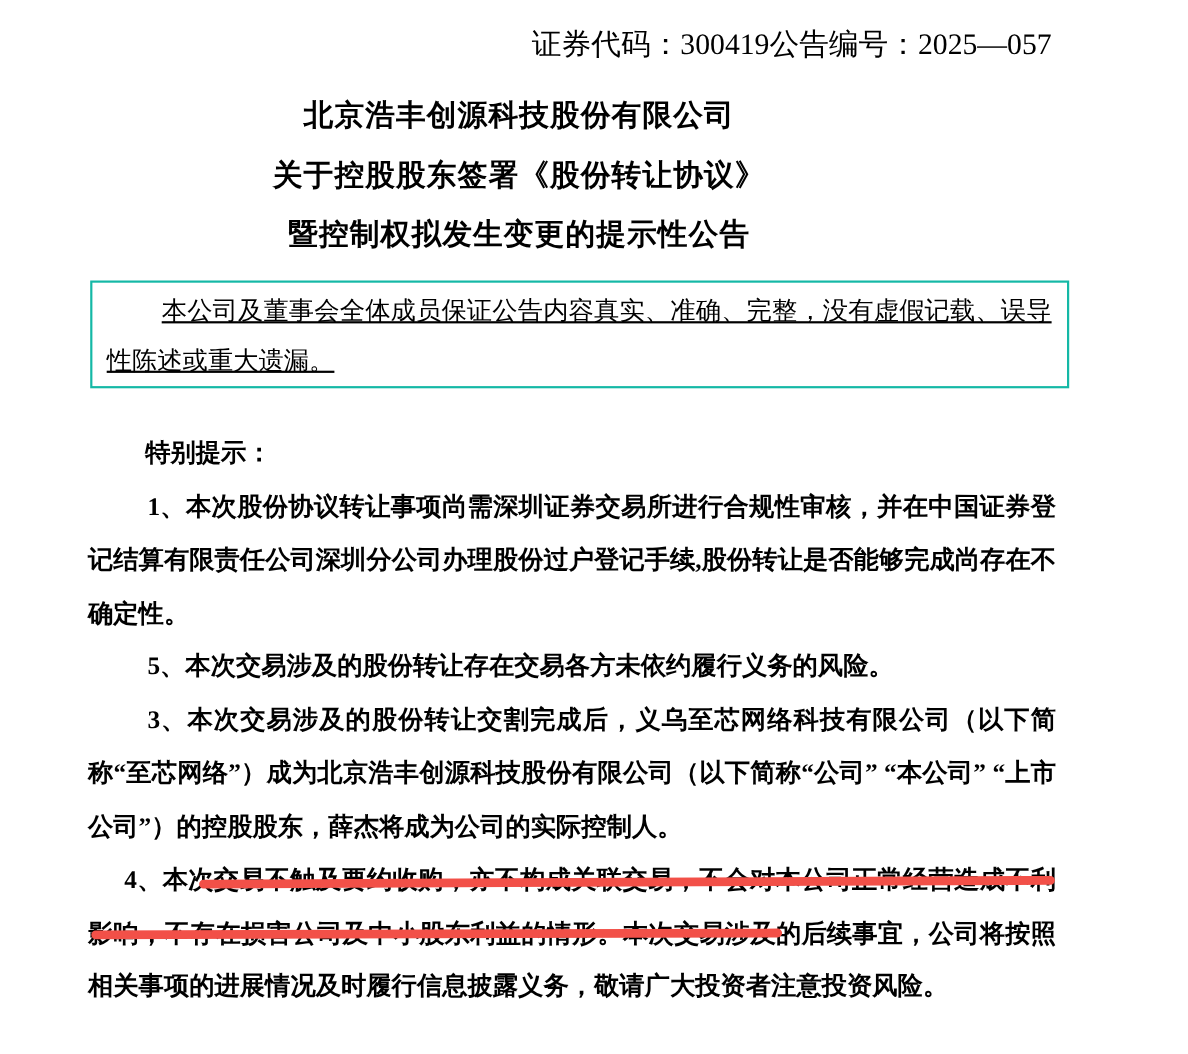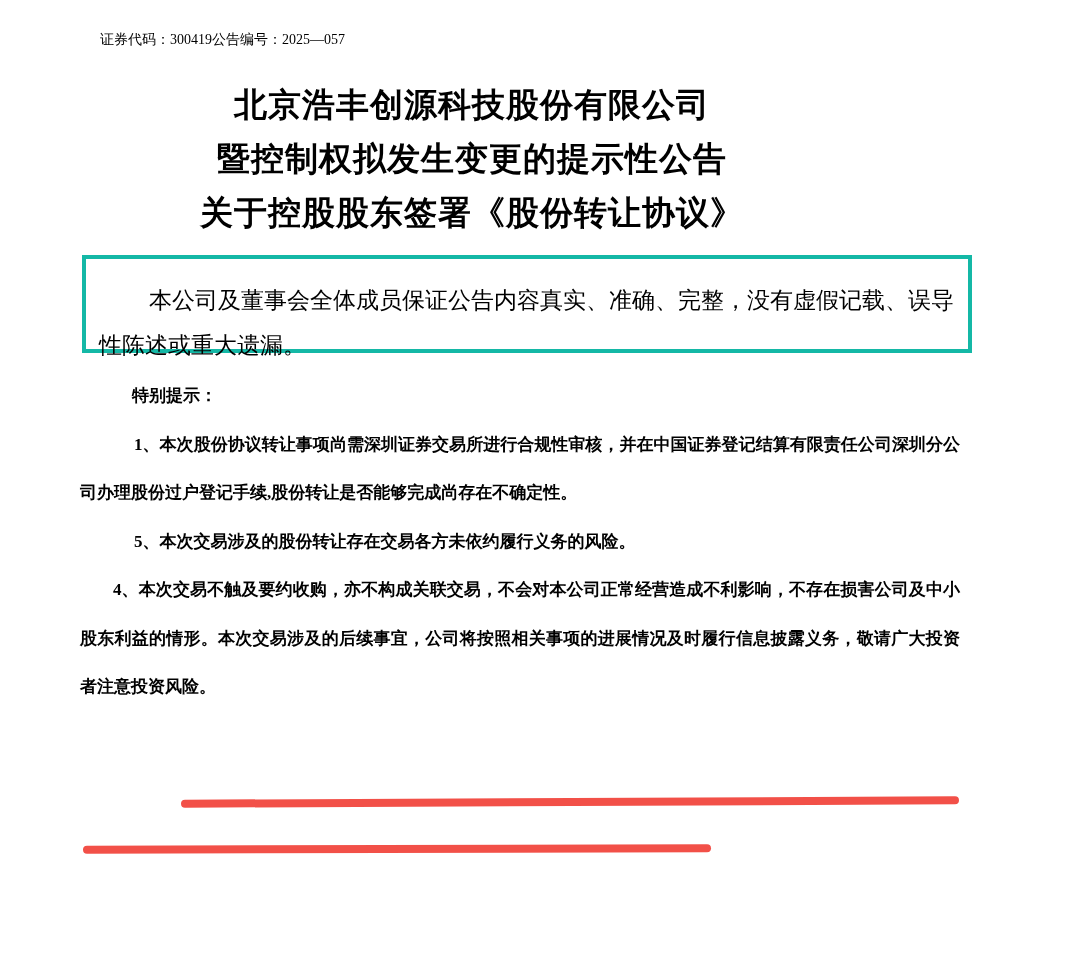--- a/index.html
+++ b/index.html
@@ -14,54 +14,55 @@
   .page {
     position: absolute;
     inset: 0;
     background: #ffffff;
   }
   
   .doc-header {
     position: absolute;
     top: 27px; left: 100px; width: 856px;
     display: flex;
-    justify-content: flex-start;
-    font-size: 14px;
+    justify-content: flex-end;
+    font-size: 27px;
     line-height: 26px;
     white-space: nowrap;
   }
   
   .title-block {
     position: absolute;
     top: 78px; left: 0; width: 944px;
     text-align: center;
-    font-size: 33px;
+    font-size: 27px;
     font-weight: bold;
     line-height: 54px;
     letter-spacing: 1px;
   }
   .title-block .title-line { display: block; }
   
   .declaration-box {
     position: absolute;
     top: 255px; left: 82px; width: 890px; height: 98px;
-    border: 4px solid #14b8a6;
-    padding: 19px 14px 0 13px;
+    border: 2px solid #14b8a6;
+    padding: 3px 14px 0 13px;
     font-size: 23px;
     line-height: 45px;
+    text-decoration: underline;
   }
   .declaration-box p {
     text-indent: 50px;
     text-align: justify;
   }
   
   .body-text {
     position: absolute;
-    top: 372px; left: 80px; width: 880px;
-    font-size: 17px;
+    top: 388px; left: 80px; width: 880px;
+    font-size: 23px;
     line-height: 48.5px;
     text-align: justify;
   }
   .special-heading {
     font-weight: bold;
     text-indent: 52px;
   }
   .body-text p.notice-item { text-indent: 54px; font-weight: bold; }
   .body-text p.notice-item.item-4 { text-indent: 33px; }
   
@@ -84,31 +85,32 @@
 
 <div class="page">
 
   <div class="doc-header">
     <span>证券代码：300419</span>
     <span>公告编号：2025—057</span>
   </div>
 
   <div class="title-block">
     <span class="title-line">北京浩丰创源科技股份有限公司</span>
+    <span class="title-line">关于控股股东签署《股份转让协议》</span>
     <span class="title-line">暨控制权拟发生变更的提示性公告</span>
-    <span class="title-line">关于控股股东签署《股份转让协议》</span>
   </div>
 
   <div class="declaration-box">
     <p>本公司及董事会全体成员保证公告内容真实、准确、完整，没有虚假记载、误导性陈述或重大遗漏。</p>
   </div>
 
   <div class="body-text">
     <p class="special-heading">特别提示：</p>
     <p class="notice-item item-1">1、本次股份协议转让事项尚需深圳证券交易所进行合规性审核，并在中国证券登记结算有限责任公司深圳分公司办理股份过户登记手续,股份转让是否能够完成尚存在不确定性。</p>
     <p class="notice-item item-2">5、本次交易涉及的股份转让存在交易各方未依约履行义务的风险。</p>
+    <p class="notice-item item-3">3、本次交易涉及的股份转让交割完成后，义乌至芯网络科技有限公司（以下简称“至芯网络”）成为北京浩丰创源科技股份有限公司（以下简称“公司” “本公司” “上市公司”）的控股股东，薛杰将成为公司的实际控制人。</p>
     <p class="notice-item item-4">4、本次交易不触及要约收购，亦不构成关联交易，不会对本公司正常经营造成不利影响，不存在损害公司及中小股东利益的情形。本次交易涉及的后续事宜，公司将按照相关事项的进展情况及时履行信息披露义务，敬请广大投资者注意投资风险。</p>
   </div>
 
   <div class="red-underline u1" style="background: rgb(242, 80, 72);"></div>
   <div class="red-underline u2" style="background: rgb(242, 80, 72);"></div>
 
 </div>
 
 </body></html>

